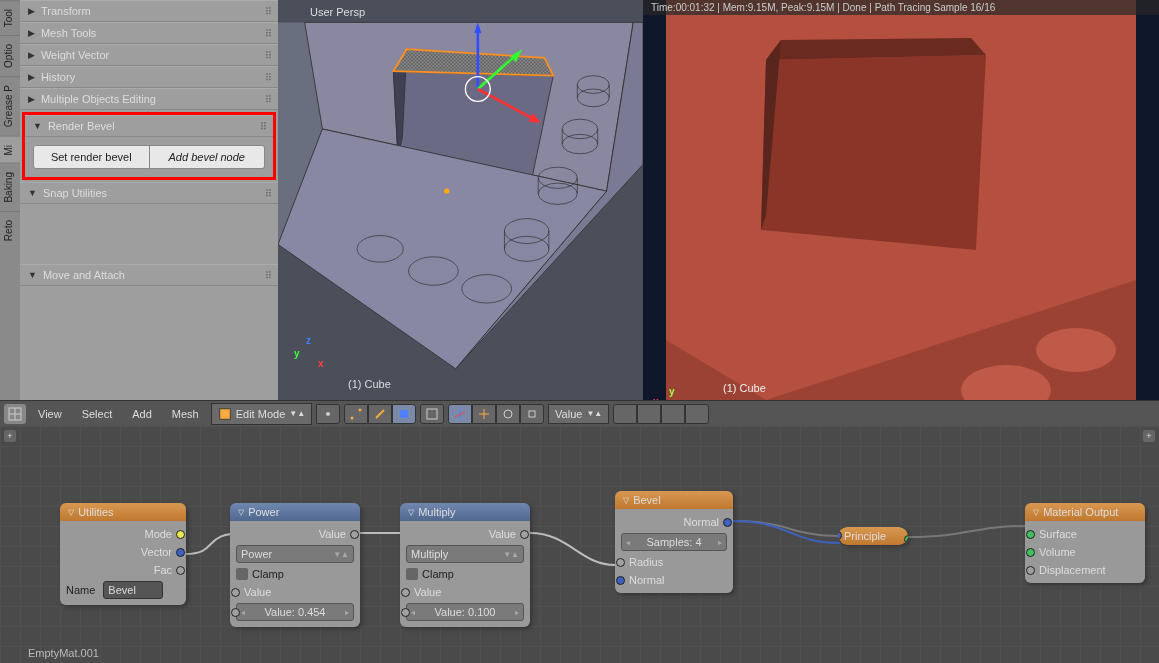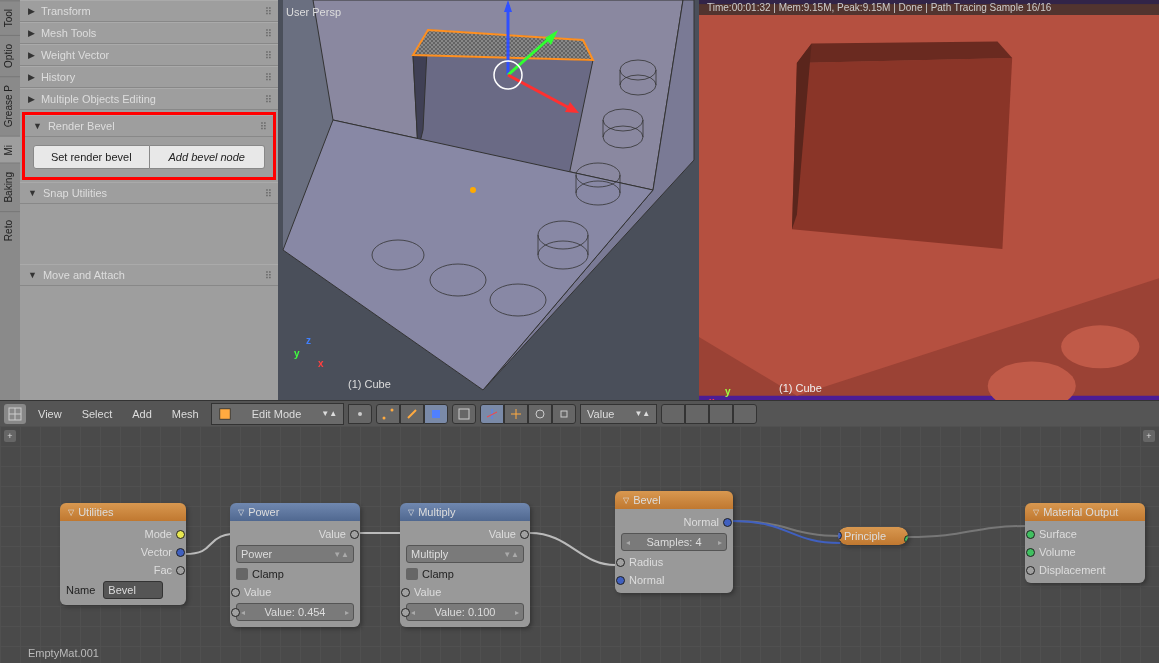--- a/index.html
+++ b/index.html
@@ -22,44 +22,44 @@
 .highlighted-panel { border: 3px solid #ff0000; margin: 2px; }
 .btn-row { display: flex; gap: 0; }
 .panel-btn { flex: 1; background: #e8e8e8; color: #222; padding: 5px 8px; border: 1px solid #888; border-radius: 3px; cursor: pointer; font-size: 11px; text-align: center; }
 .panel-btn:first-child { border-radius: 3px 0 0 3px; }
 .panel-btn:last-child { border-radius: 0 3px 3px 0; border-left: none; font-style: italic; }
 
 .lower-panel { margin-top: 60px; }
 
 
 .viewport-3d { flex: 1; background: #4a4f5a; position: relative; overflow: hidden; }
-.viewport-3d .label { position: absolute; top: 6px; left: 8px; color: #ddd; font-size: 11px; }
+.viewport-3d .label { position: absolute; top: 6px; left: 32px; color: #ddd; font-size: 11px; }
 .viewport-3d .obj-label { position: absolute; bottom: 10px; left: 70px; color: #ddd; font-size: 11px; }
 .axis-widget { position: absolute; bottom: 30px; left: 18px; width: 30px; height: 30px; }
 .axis-widget .ax { position: absolute; font-size: 10px; font-weight: bold; }
 .axis-widget .z { color: #4080ff; top: -5px; left: 10px; }
 .axis-widget .y { color: #40ff40; top: 8px; left: -2px; }
 .axis-widget .x { color: #ff4040; top: 18px; left: 22px; }
 
 .mesh-svg { position: absolute; top: 0; left: 0; width: 100%; height: 100%; }
 
 
-.render-panel { width: 460px; background: #4c1d95; position: relative; overflow: hidden; }
+.render-panel { width: 516px; background: #0f172a; position: relative; overflow: hidden; }
 .render-header { position: absolute; top: 0; left: 0; right: 0; background: rgba(40,40,40,0.7); padding: 2px 8px; font-size: 10px; color: #ccc; }
 .render-axis { position: absolute; bottom: 4px; left: 18px; }
 .render-axis .ax { position: absolute; font-size: 10px; font-weight: bold; }
 .render-axis .x { color: #ff4040; top: 0; left: -8px; }
 .render-axis .y { color: #a0ff40; top: -10px; left: 8px; }
 .render-obj { position: absolute; bottom: 6px; left: 80px; color: #eee; font-size: 11px; }
 
 
 .header-bar { height: 26px; background: #555; display: flex; align-items: center; padding: 0 4px; gap: 4px; border-top: 1px solid #333; }
 .editor-icon { width: 22px; height: 20px; background: #888; border-radius: 3px; display: flex; align-items: center; justify-content: center; }
 .header-menu { color: #ddd; padding: 4px 8px; cursor: pointer; }
-.dropdown { background: #6a6a6a; border: 1px solid #333; border-radius: 0; padding: 3px 6px; display: flex; align-items: center; gap: 20px; cursor: pointer; }
+.dropdown { background: #6a6a6a; border: 1px solid #333; border-radius: 0; padding: 3px 6px; display: flex; align-items: center; gap: 4px; cursor: pointer; }
 .dropdown .dd-icon { width: 14px; height: 14px; }
 .icon-btn { width: 24px; height: 20px; background: #666; border: 1px solid #333; border-radius: 3px; display: flex; align-items: center; justify-content: center; cursor: pointer; }
 .icon-btn.active { background: #7a8aa8; }
 .icon-group { display: flex; }
 .icon-group .icon-btn { border-radius: 0; }
 .icon-group .icon-btn:first-child { border-radius: 3px 0 0 3px; }
 .icon-group .icon-btn:last-child { border-radius: 0 3px 3px 0; }
 
 
 .node-editor { height: 237px; background: #4a4a4a; position: relative; background-image: linear-gradient(#505050 1px, transparent 1px), linear-gradient(90deg, #505050 1px, transparent 1px); background-size: 20px 20px; }

